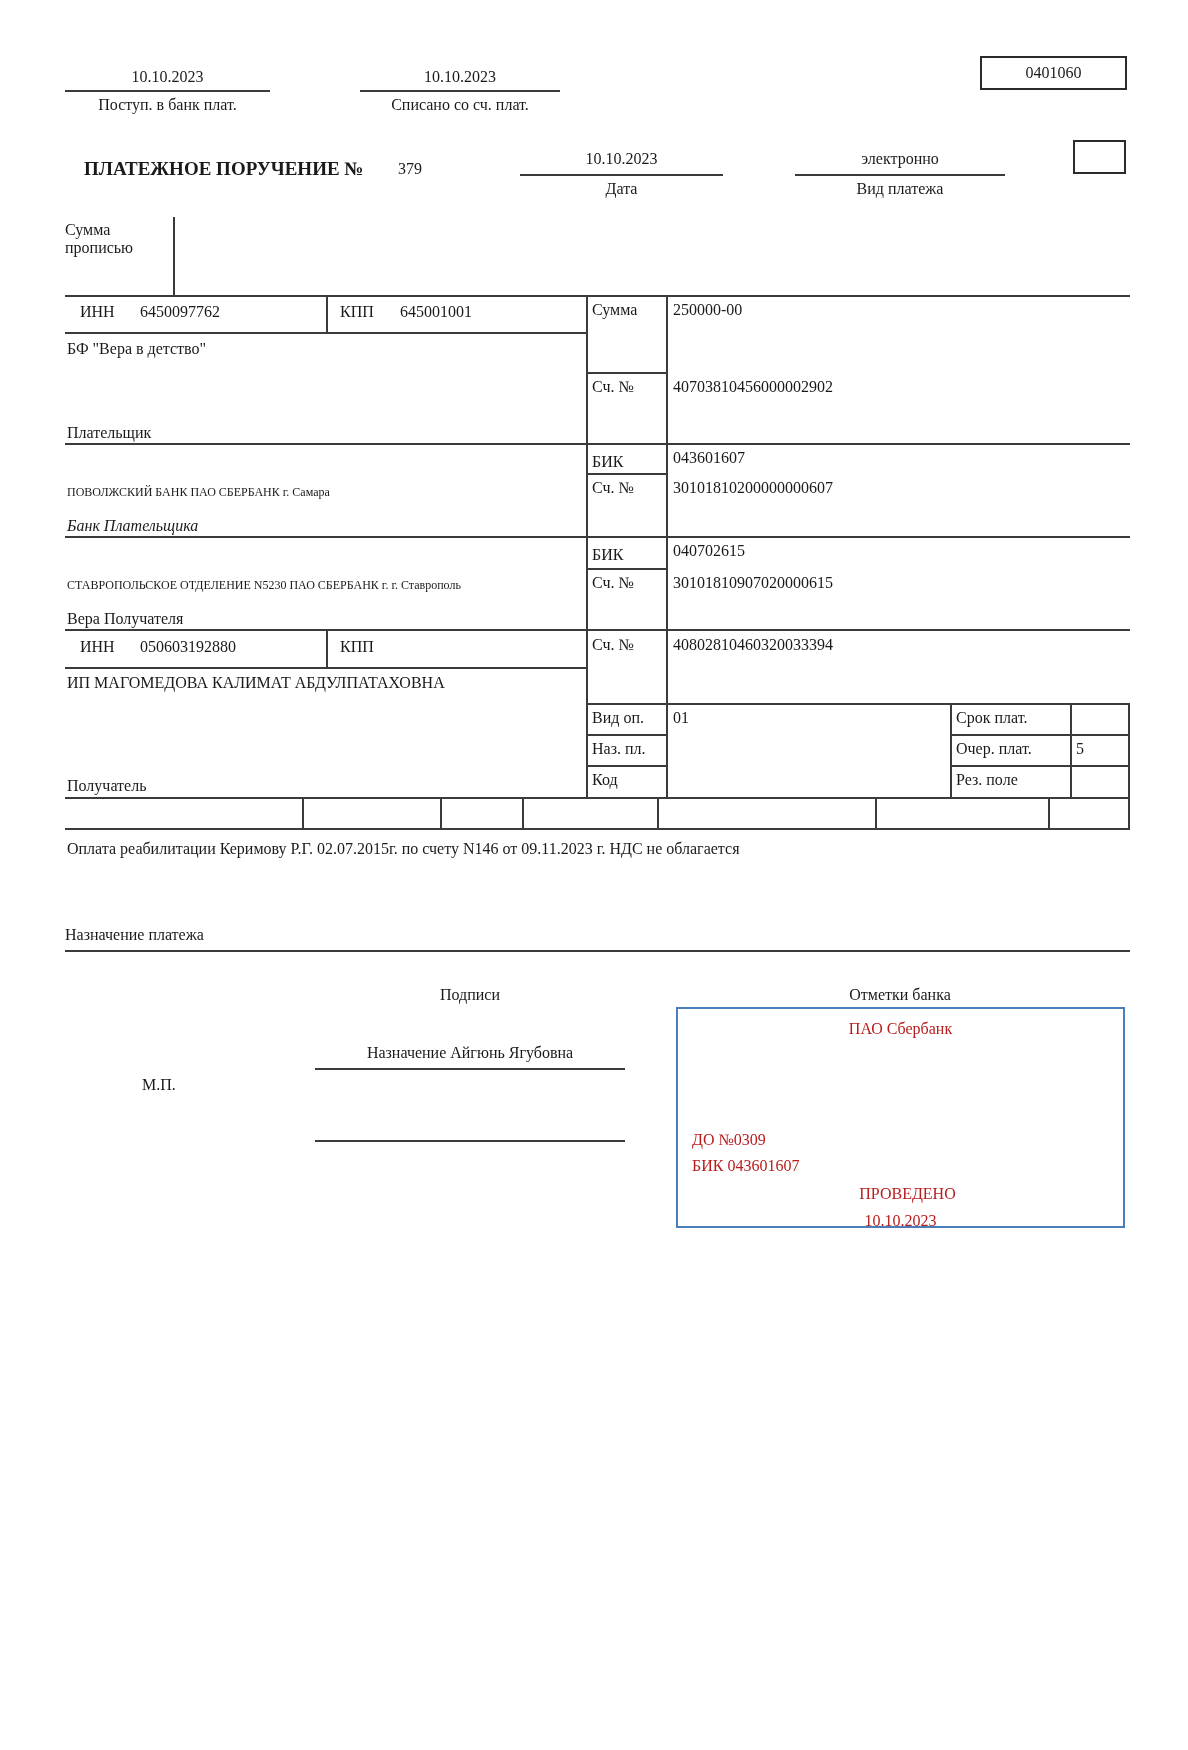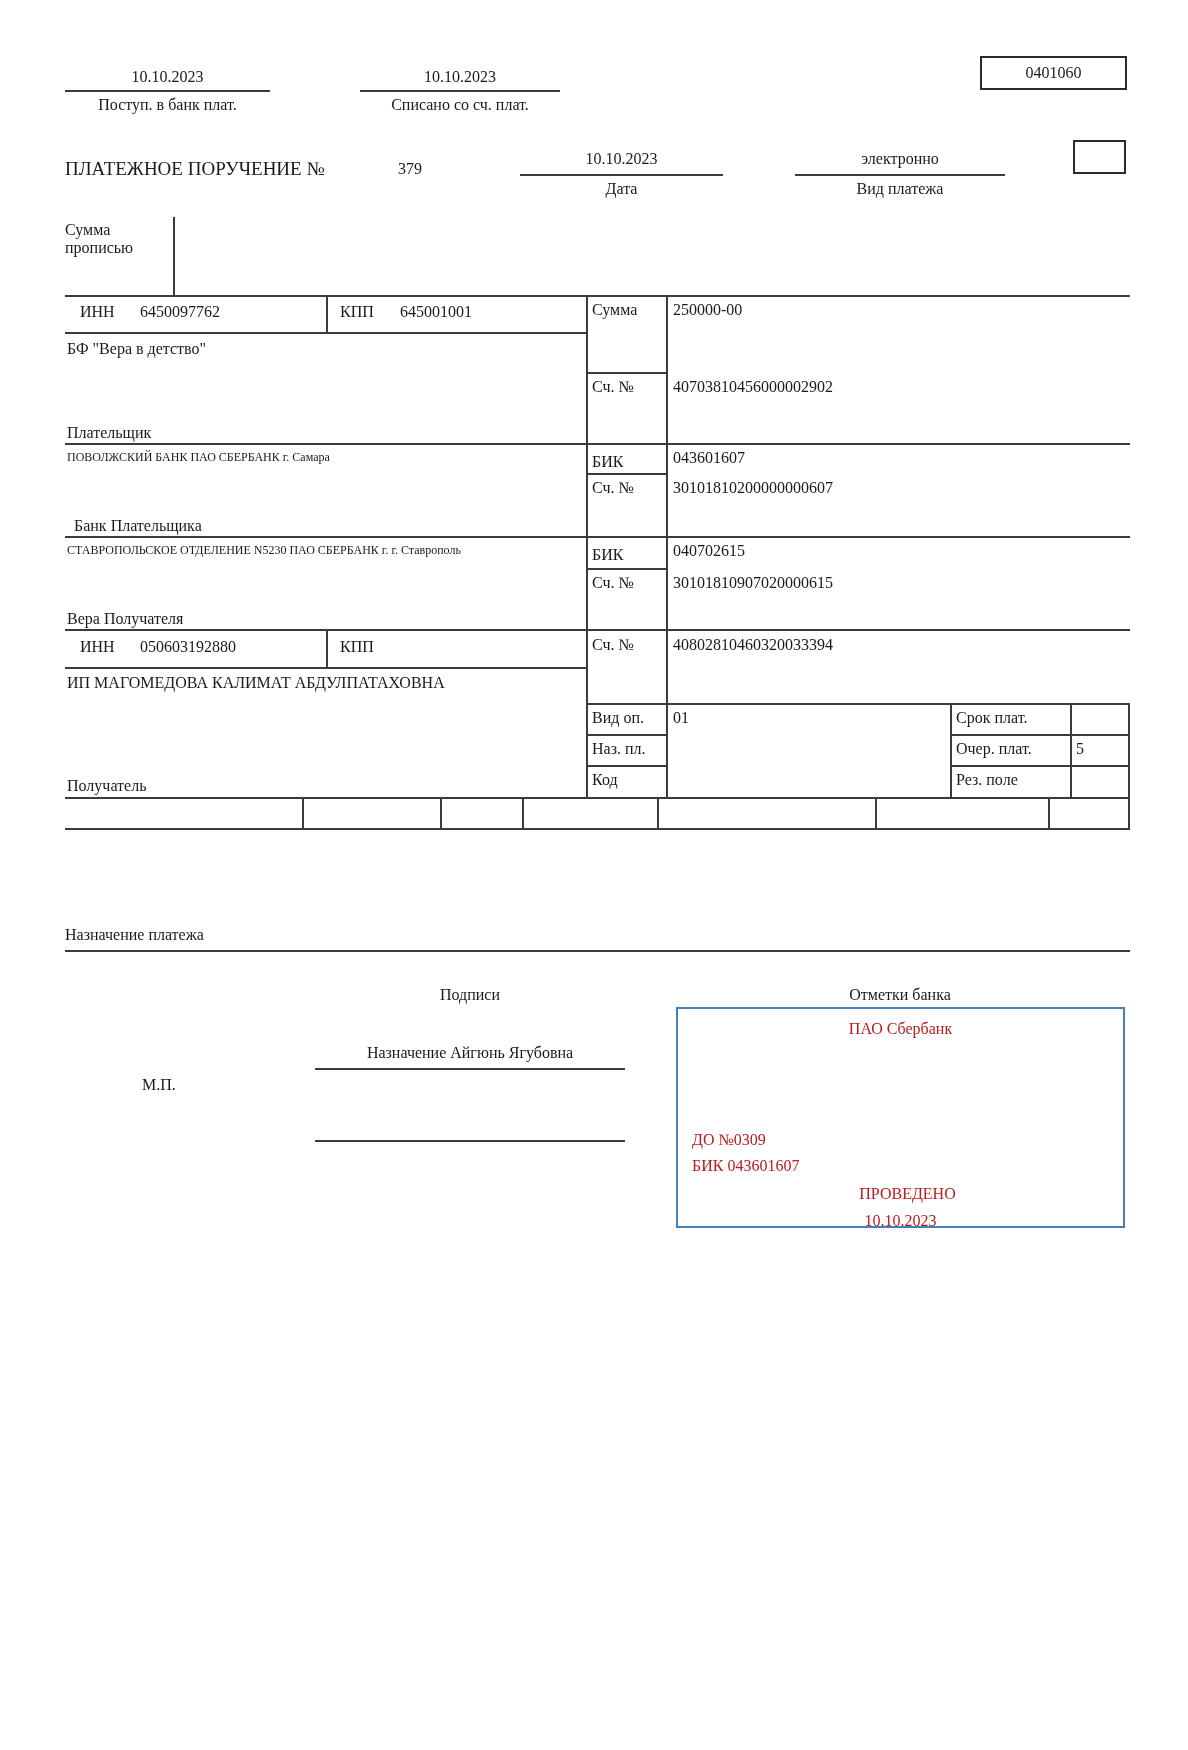--- a/index.html
+++ b/index.html
@@ -4,22 +4,22 @@
 <style>
   html,body{margin:0;padding:0;background:#fff;}
   .page{
     position:relative;width:1188px;height:1750px;background:#fff;
     font-family:"Liberation Serif","DejaVu Serif",serif;color:#1a1a1a;
     font-size:16px;line-height:1.15;
   }
   .t{position:absolute;white-space:nowrap;}
   .wrap{position:absolute;white-space:normal;}
   .c{text-align:center;}
-  .b{font-weight:normal;}
-  .sm{font-size:12px;}
+  .b{font-weight:bold;margin-left:19px;}
+  .sm{font-size:12px;margin-top:35px;}
   .pre{white-space:pre-line;}
   .hl{position:absolute;background:#3b3b3b;height:2px;}
   .hl1{position:absolute;background:#3b3b3b;height:1.5px;}
   .vl{position:absolute;background:#3b3b3b;width:1.5px;}
   .box{position:absolute;border:2px solid #2b2b2b;box-sizing:border-box;
        display:flex;align-items:center;justify-content:center;}
   .stamp{position:absolute;border:2px solid #4a7ebb;box-sizing:border-box;
          color:#2E74B5;}
   .stamp .t,.stamp .wrap{color:#b91c1c;}
 </style>
@@ -73,21 +73,21 @@
   <div class="vl" style="left:586px;top:295px;height:502px;"></div>
   <div class="vl" style="left:666px;top:295px;height:502px;"></div>
 
   <div class="t" style="left:592px;top:301px;">Сумма</div>
   <div class="t" style="left:673px;top:301px;">250000-00</div>
   <div class="hl1" style="left:586px;top:372px;width:81px;"></div>
   <div class="t" style="left:592px;top:378px;">Сч. №</div>
   <div class="t" style="left:673px;top:378px;">40703810456000002902</div>
 
   <div class="t sm" style="left:67px;top:451px;">ПОВОЛЖСКИЙ БАНК ПАО СБЕРБАНК г. Самара</div>
-  <div class="t" style="left:74px;top:517px;">Банк Плательщика</div>
+  <div class="t" style="left:67px;top:517px;font-style:italic;">Банк Плательщика</div>
   <div class="t" style="left:592px;top:453px;">БИК</div>
   <div class="t" style="left:673px;top:449px;">043601607</div>
   <div class="hl1" style="left:586px;top:473px;width:81px;"></div>
   <div class="t" style="left:592px;top:479px;">Сч. №</div>
   <div class="t" style="left:673px;top:479px;">30101810200000000607</div>
   <div class="hl" style="left:65px;top:536px;width:1065px;"></div>
 
   <div class="t sm" style="left:67px;top:544px;">СТАВРОПОЛЬСКОЕ ОТДЕЛЕНИЕ N5230 ПАО СБЕРБАНК г. г. Ставрополь</div>
   <div class="t" style="left:67px;top:610px;">Вера Получателя</div>
   <div class="t" style="left:592px;top:546px;">БИК</div>
@@ -130,20 +130,21 @@
 
   <div class="hl" style="left:65px;top:797px;width:1065px;"></div>
   <div class="hl" style="left:65px;top:828px;width:1065px;"></div>
   <div class="vl" style="left:302px;top:797px;height:31px;"></div>
   <div class="vl" style="left:440px;top:797px;height:31px;"></div>
   <div class="vl" style="left:522px;top:797px;height:31px;"></div>
   <div class="vl" style="left:657px;top:797px;height:31px;"></div>
   <div class="vl" style="left:875px;top:797px;height:31px;"></div>
   <div class="vl" style="left:1048px;top:797px;height:31px;"></div>
 
+  <div class="wrap" style="left:67px;top:840px;width:1040px;">Оплата реабилитации Керимову Р.Г. 02.07.2015г. по счету N146 от 09.11.2023 г. НДС не облагается</div>
   <div class="t" style="left:65px;top:926px;">Назначение платежа</div>
   <div class="hl" style="left:65px;top:950px;width:1065px;"></div>
 
   <div class="t c" style="left:370px;top:986px;width:200px;">Подписи</div>
   <div class="t c" style="left:800px;top:986px;width:200px;">Отметки банка</div>
 
   <div class="t c" style="left:315px;top:1044px;width:310px;">Назначение Айгюнь Ягубовна</div>
   <div class="hl" style="left:315px;top:1068px;width:310px;"></div>
   <div class="t" style="left:142px;top:1076px;">М.П.</div>
   <div class="hl" style="left:315px;top:1140px;width:310px;"></div>

